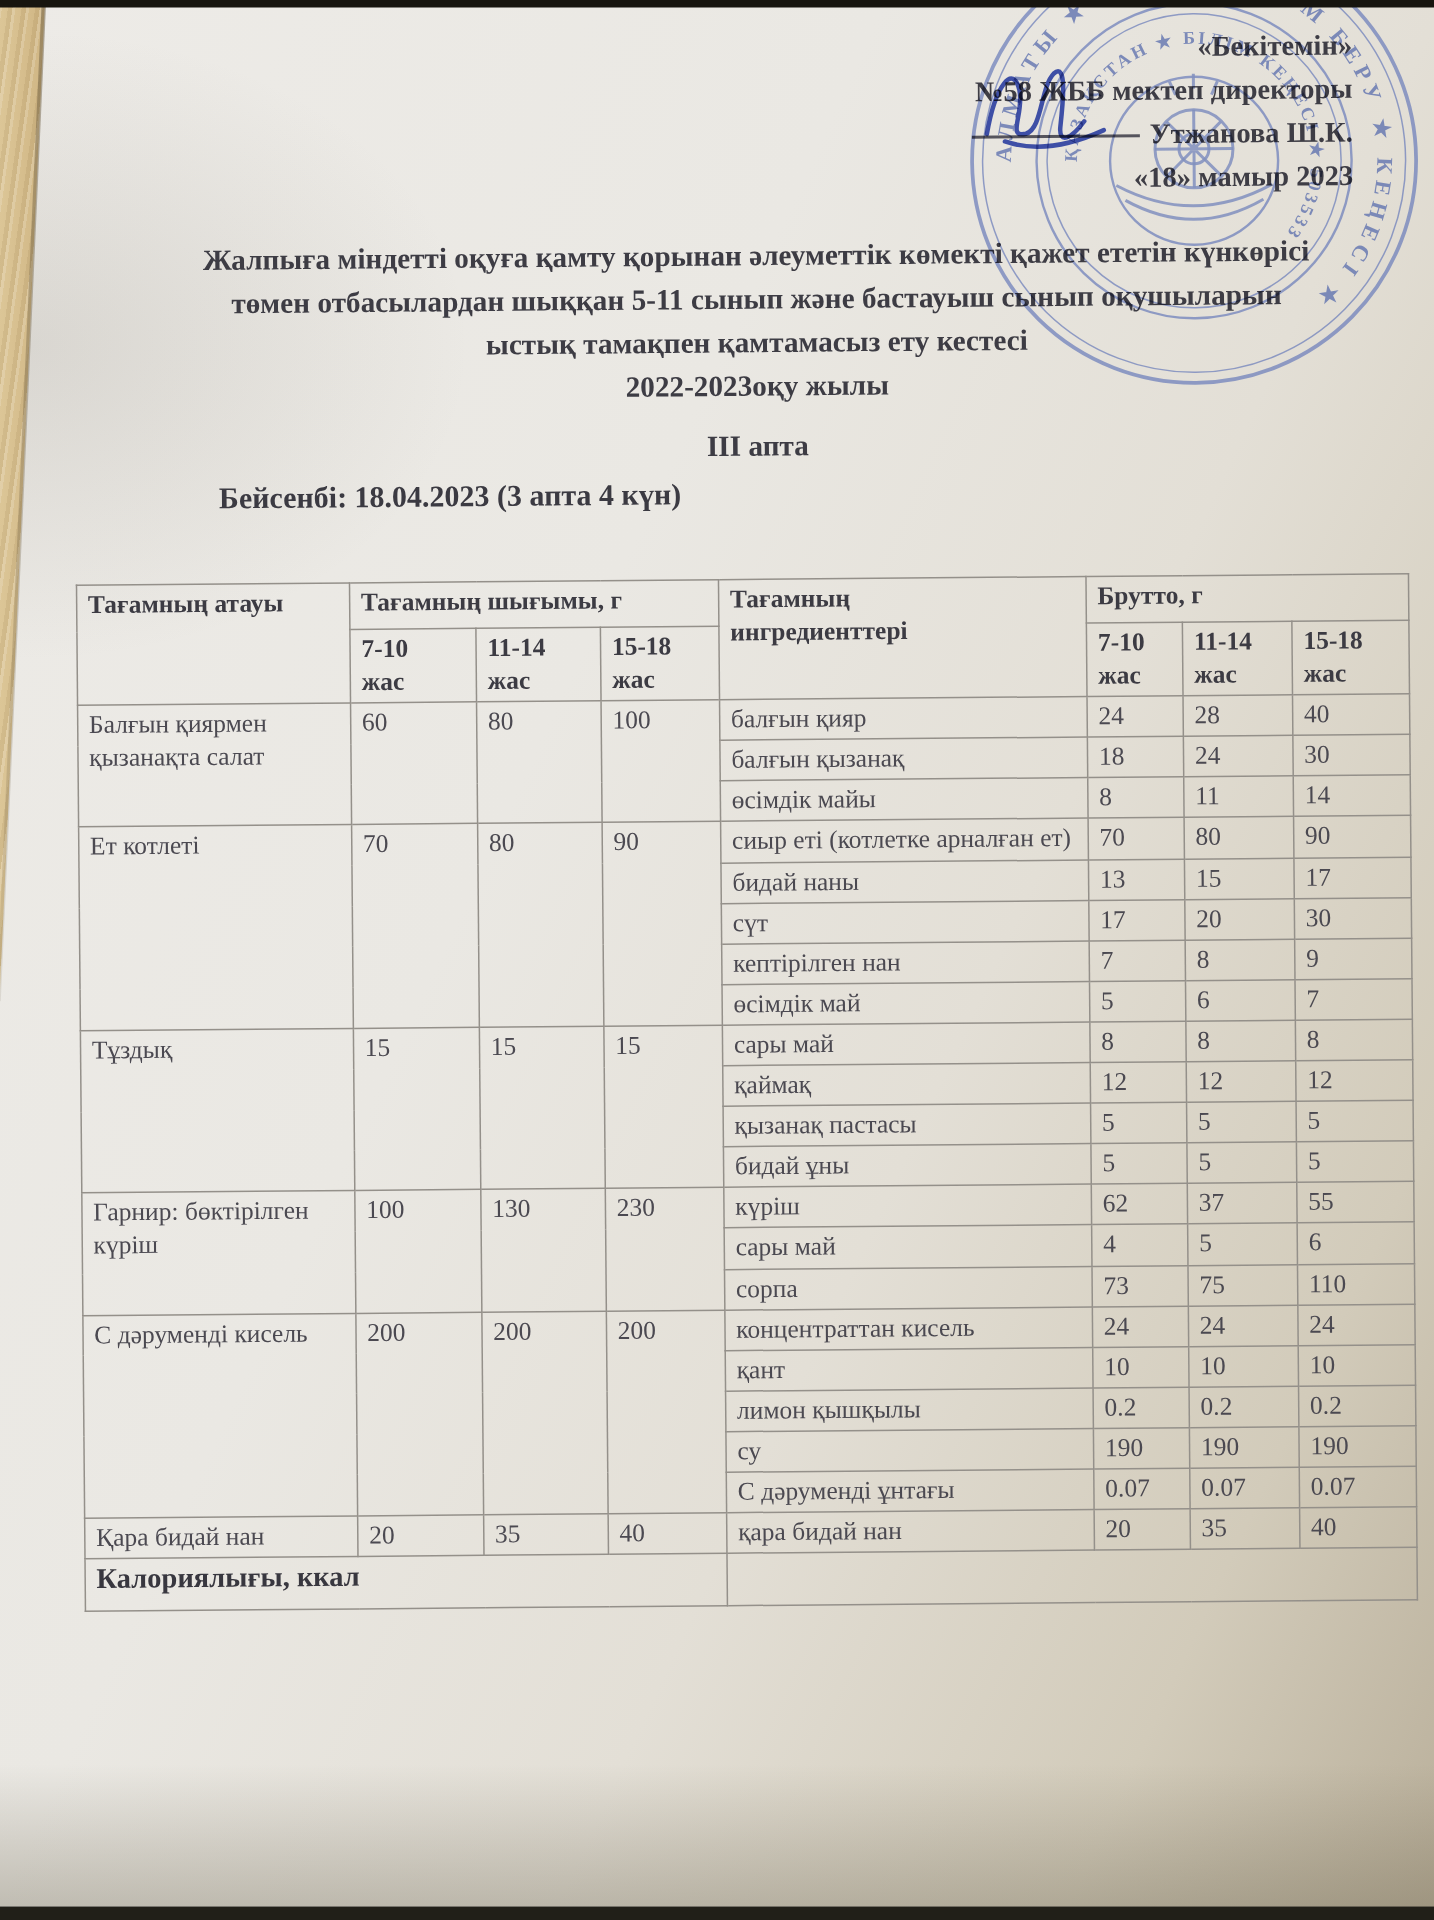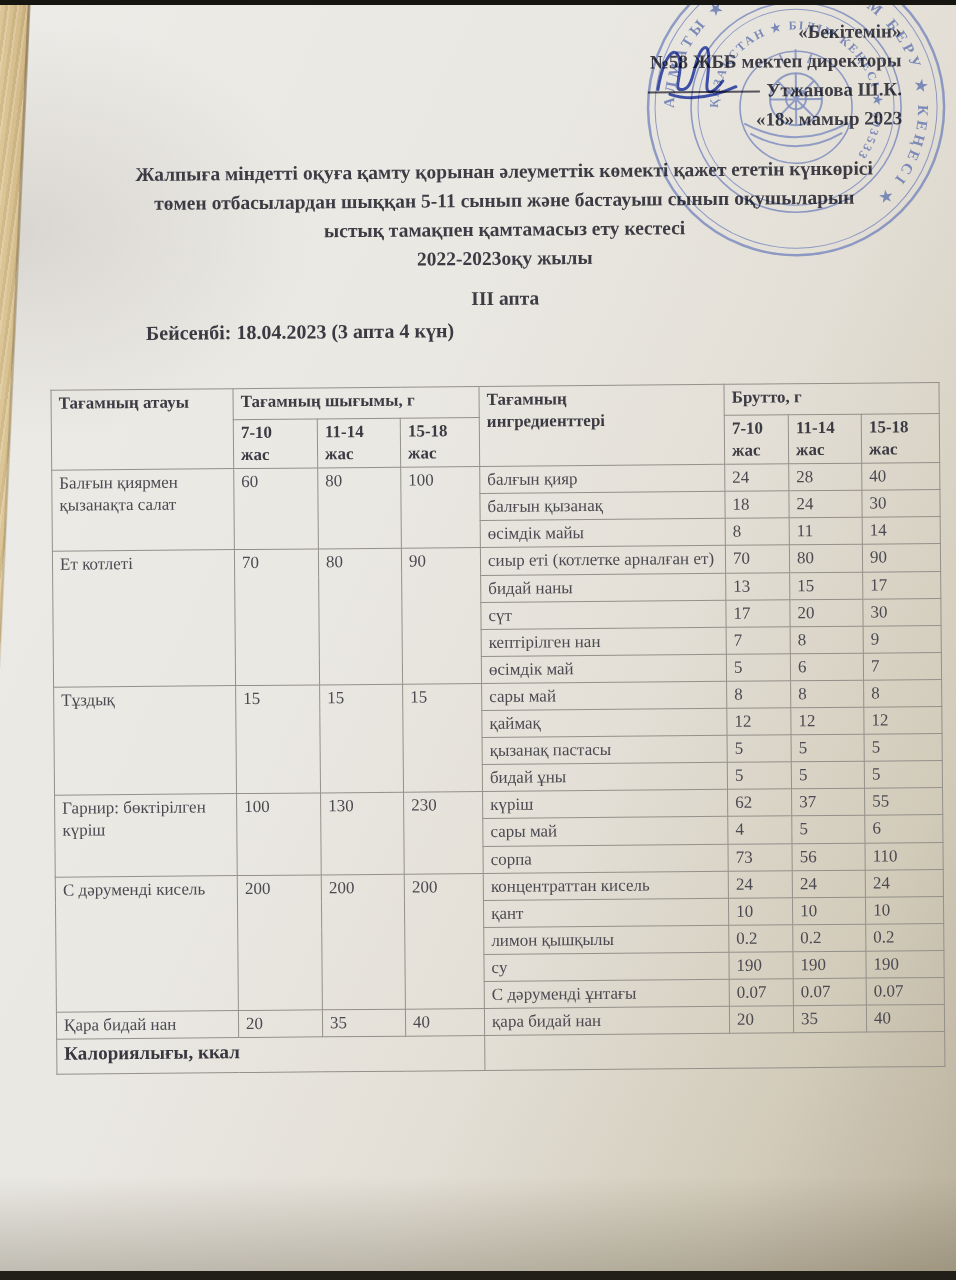--- a/index.html
+++ b/index.html
@@ -265,21 +265,21 @@
           </tr>
           <tr>
             <td class="ing-row">сары май</td>
             <td class="ing-row">4</td>
             <td class="ing-row">5</td>
             <td class="ing-row">6</td>
           </tr>
           <tr>
             <td class="ing-row">сорпа</td>
             <td class="ing-row">73</td>
-            <td class="ing-row">56</td>
+            <td class="ing-row">75</td>
             <td class="ing-row">110</td>
           </tr>
           <tr>
             <td class="dish" rowspan="5">С дәруменді кисель</td>
             <td class="dish" rowspan="5">200</td>
             <td class="dish" rowspan="5">200</td>
             <td class="dish" rowspan="5">200</td>
             <td class="ing-row">концентраттан кисель</td>
             <td class="ing-row">24</td>
             <td class="ing-row">24</td>

